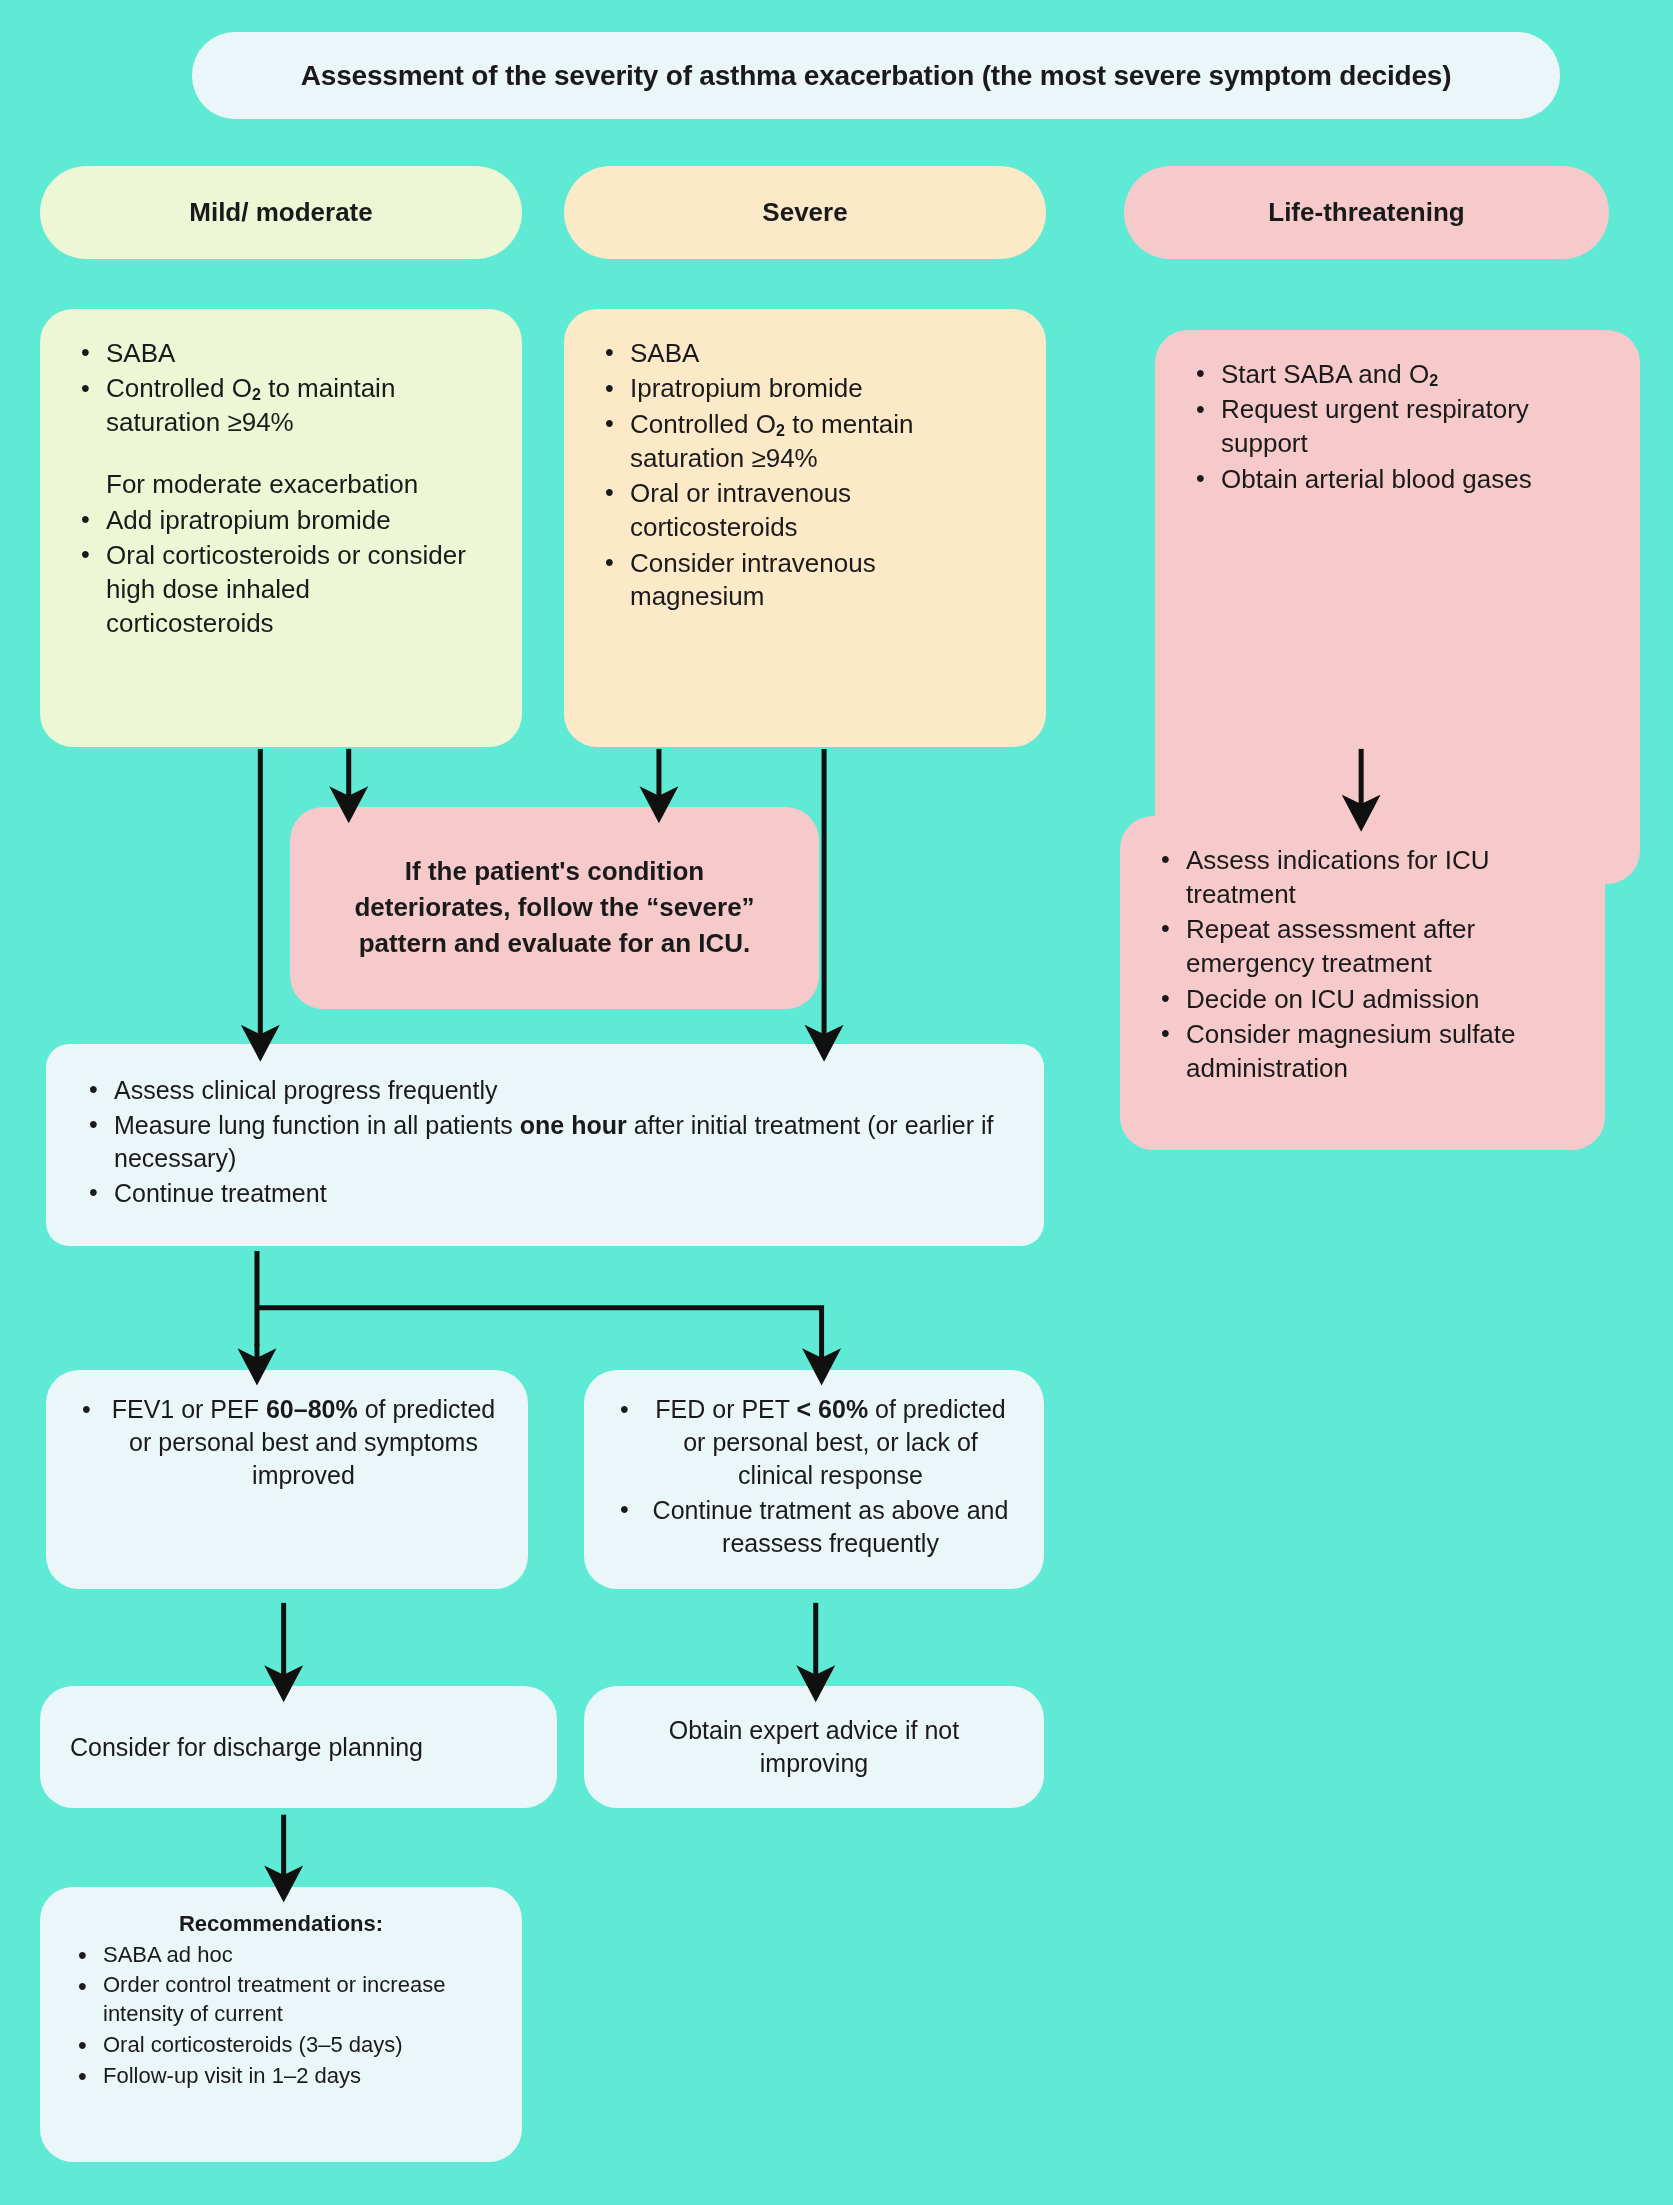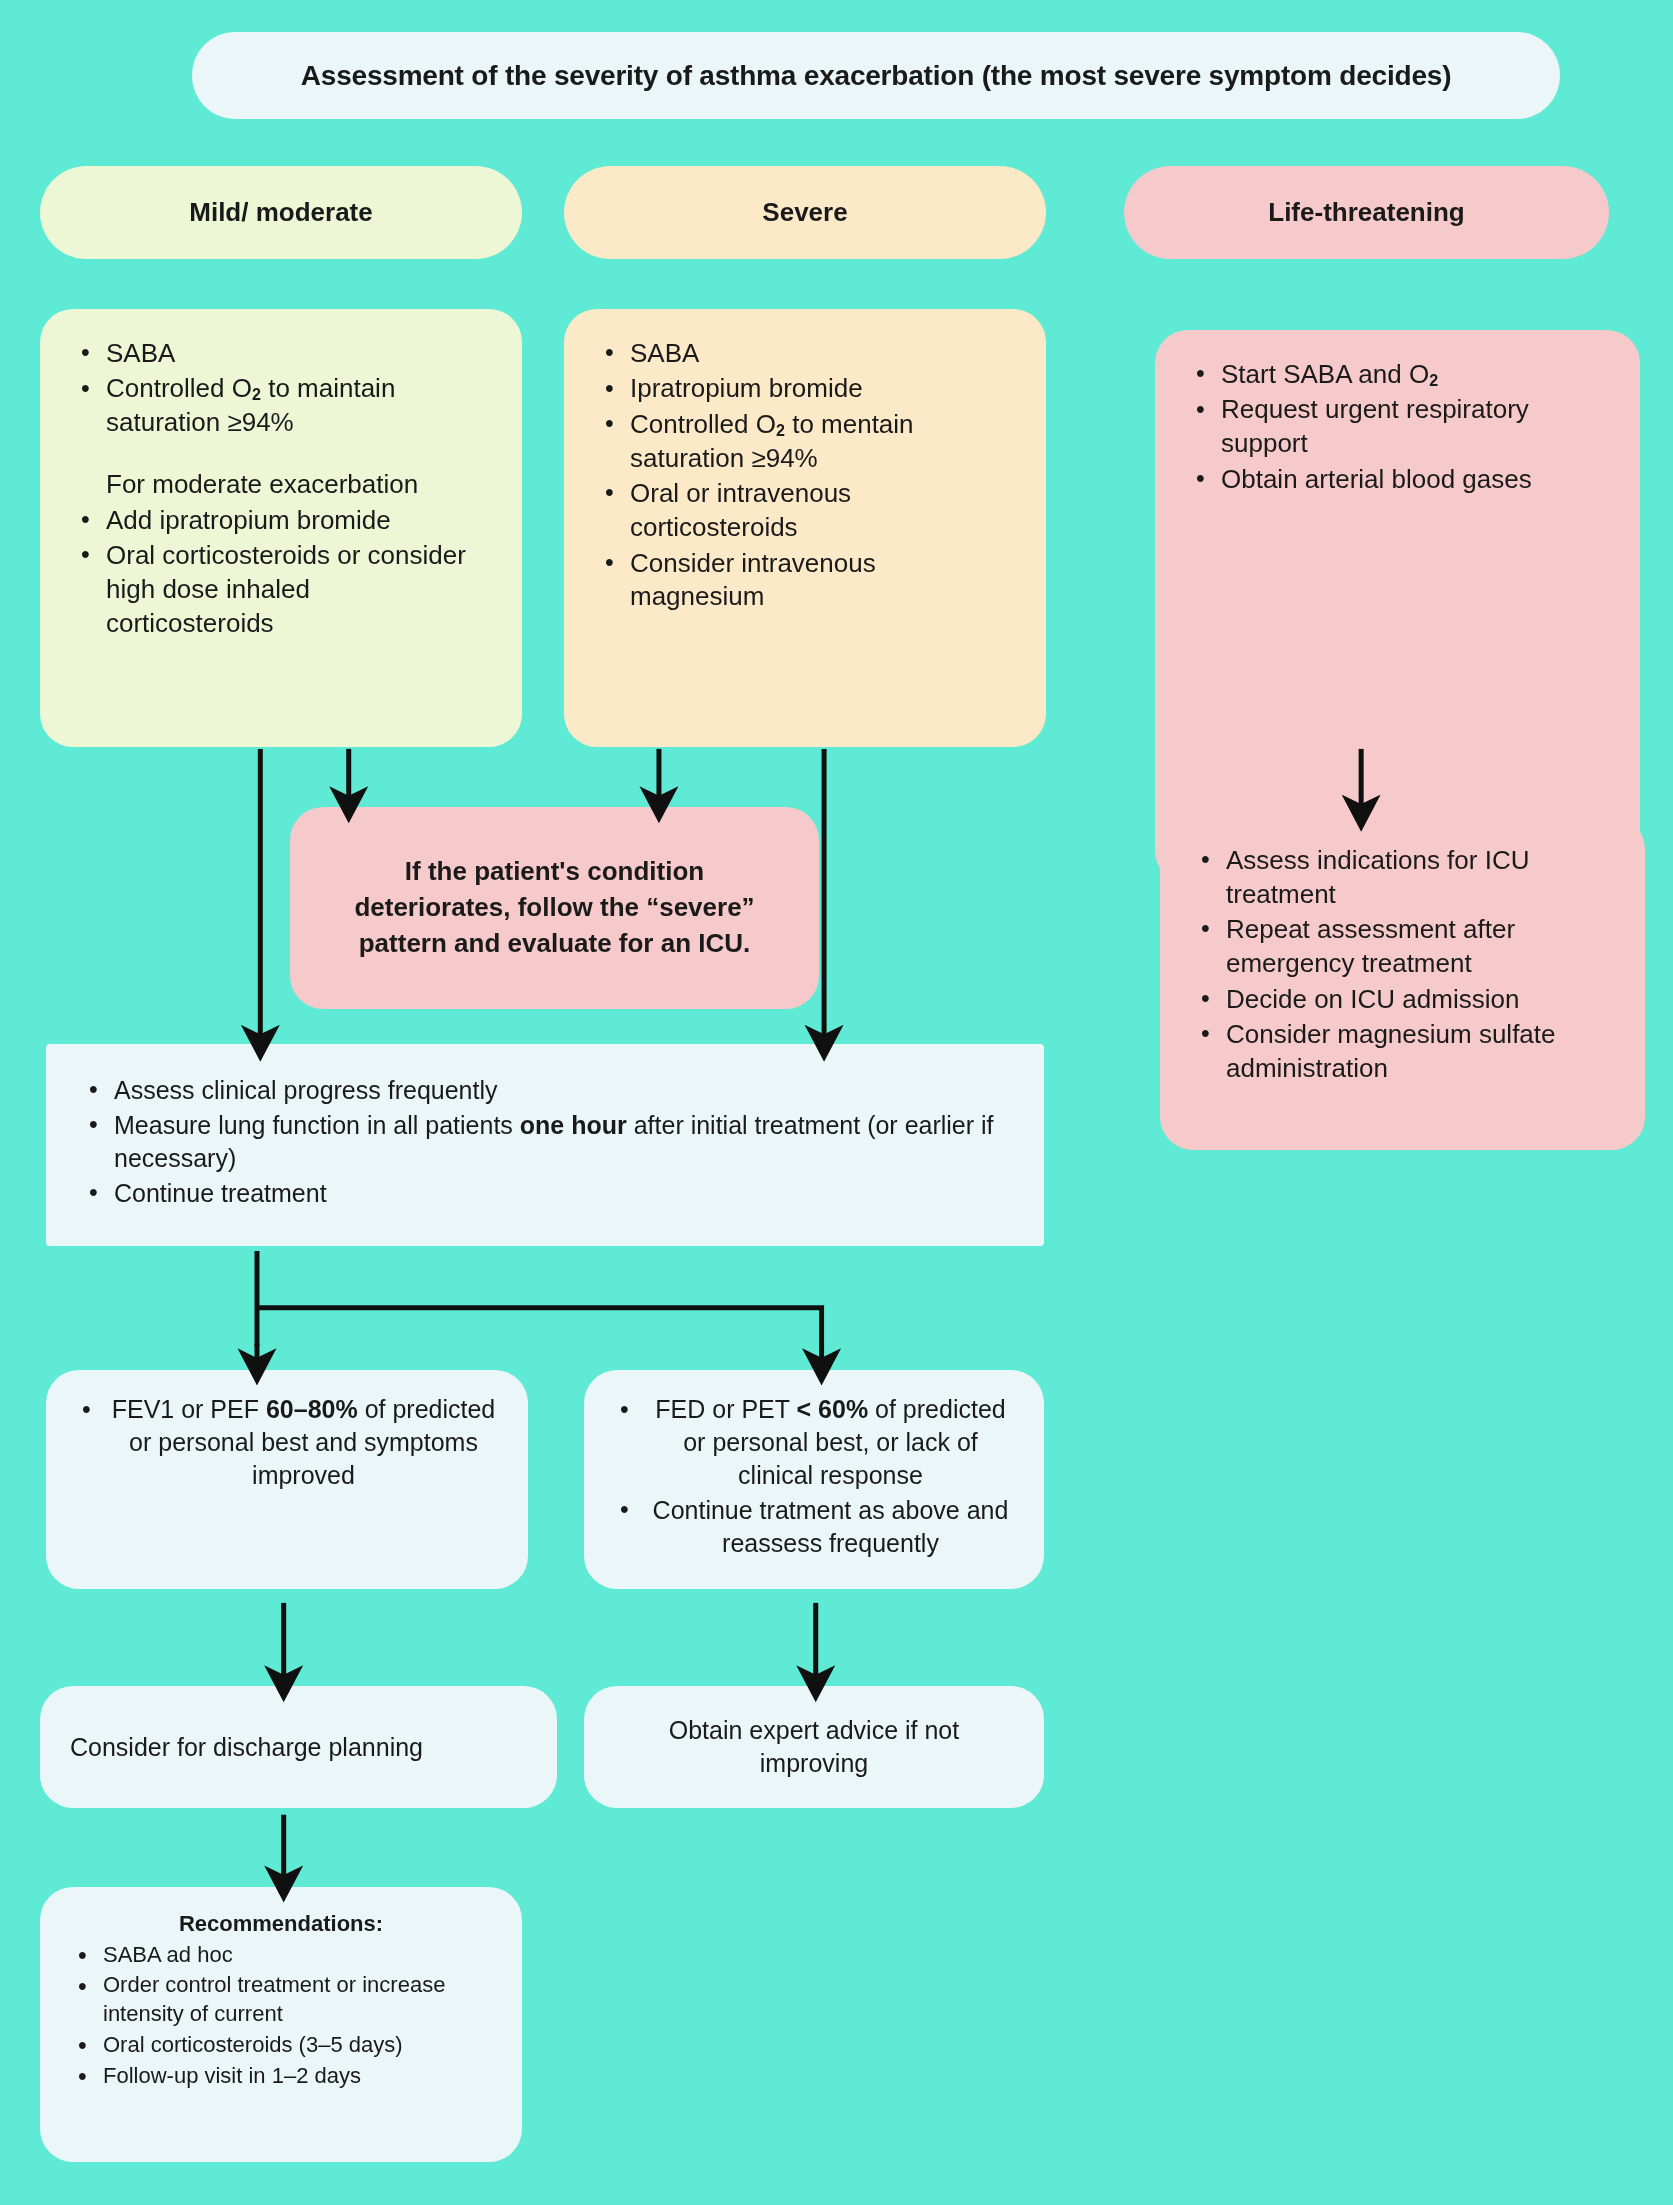--- a/index.html
+++ b/index.html
@@ -52,21 +52,21 @@
 
   .card {
     border-radius: 33px;
     padding: 28px 43px 25px 33px;
     font-size: 26px;
     line-height: 1.30;
   }
   .card-mild { left: 40px;   top: 309px;  width: 482px; height: 438px; background: #edf7d6; }
   .card-sev  { left: 564px;  top: 309px;  width: 482px; height: 438px; background: #fce9c7; }
   .card-life { left: 1155px; top: 309px;  width: 485px; height: 554px; background: #f6c9cb; margin-top: 21px; }
-  .card-icu  { left: 1160px; top: 816px;  width: 485px; height: 334px; background: #f6c9cb; }
+  .card-icu  { left: 1120px; top: 816px;  width: 485px; height: 334px; background: #f6c9cb; }
 
   .callout {
     left: 290px;
     top: 807px;
     width: 529px;
     height: 202px;
     background: #f6c9cb;
     border-radius: 33px;
     display: flex;
     align-items: center;
@@ -76,21 +76,21 @@
     text-align: center;
     font-size: 26px;
     font-weight: bold;
     line-height: 1.38;
   }
 
   .blue { background: #eaf6f8; }
 
   .card-assess {
     left: 46px; top: 1044px; width: 998px; height: 202px;
-    border-radius: 4px; padding: 30px 35px;
+    border-radius: 23px; padding: 30px 35px;
     font-size: 25px; line-height: 1.33;
   }
   .card-fev {
     left: 46px; top: 1370px; width: 482px; height: 219px;
     border-radius: 33px; padding: 23.4px 28px;
     font-size: 25px; line-height: 1.32; text-align: center;
   }
   .card-fed {
     left: 584px; top: 1370px; width: 460px; height: 219px;
     border-radius: 33px; padding: 23.4px 28px;

